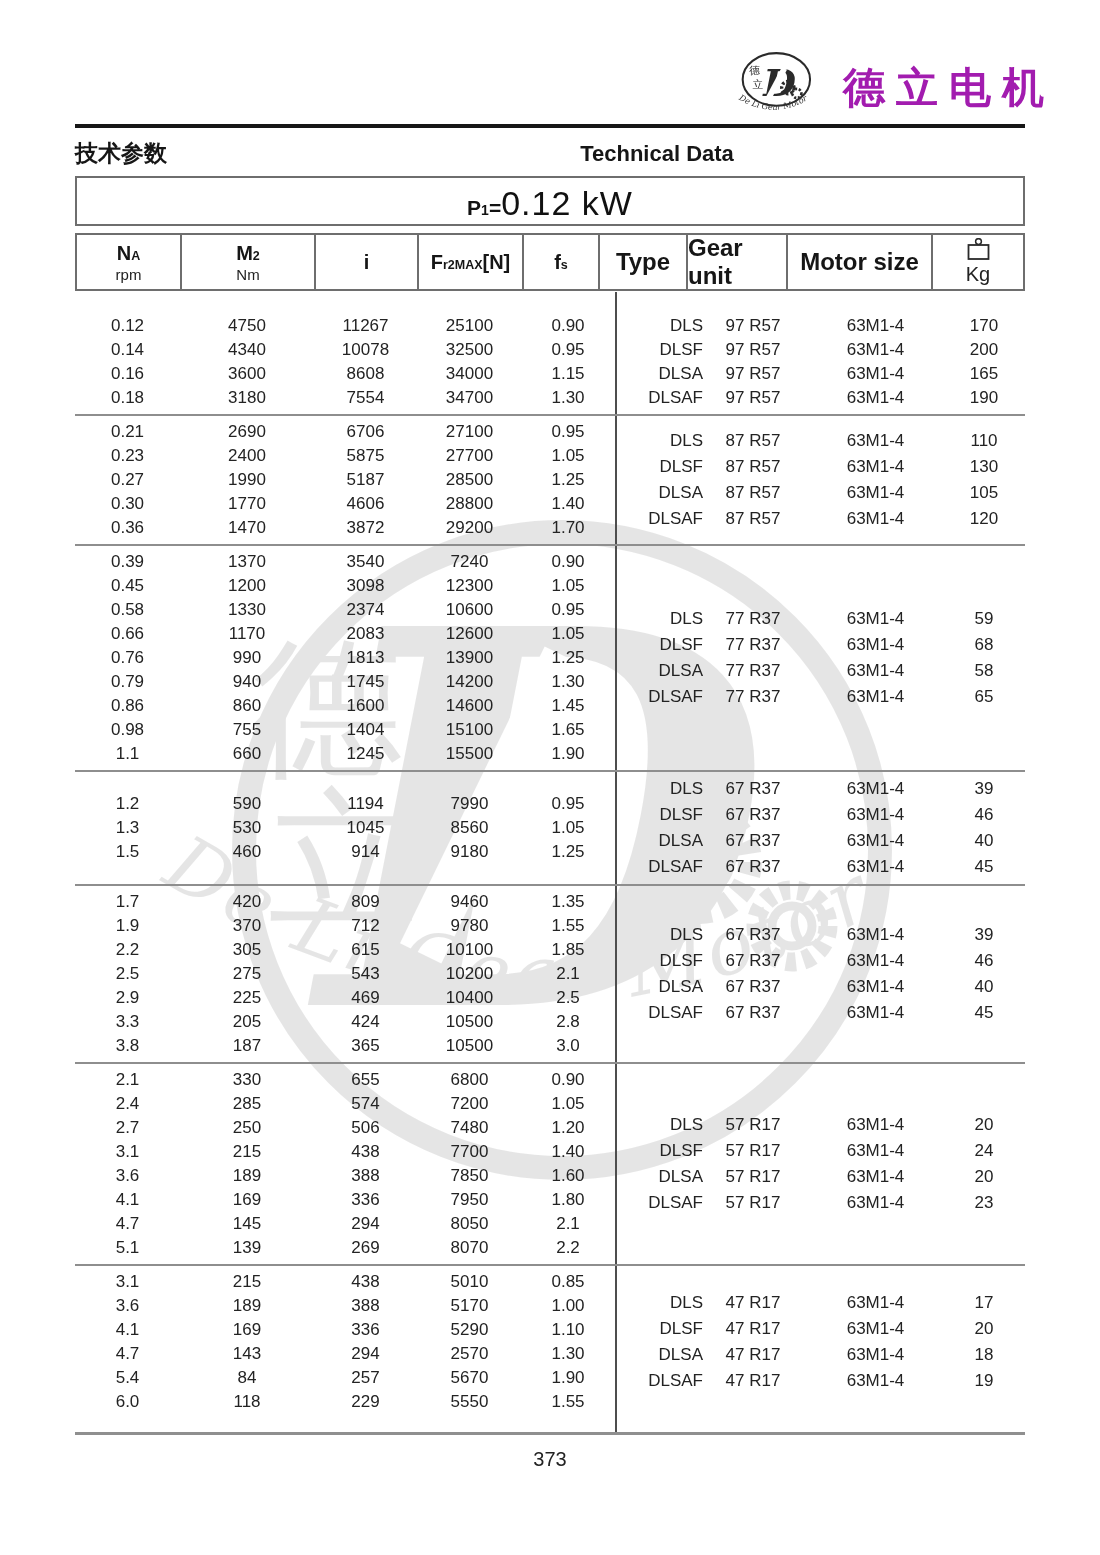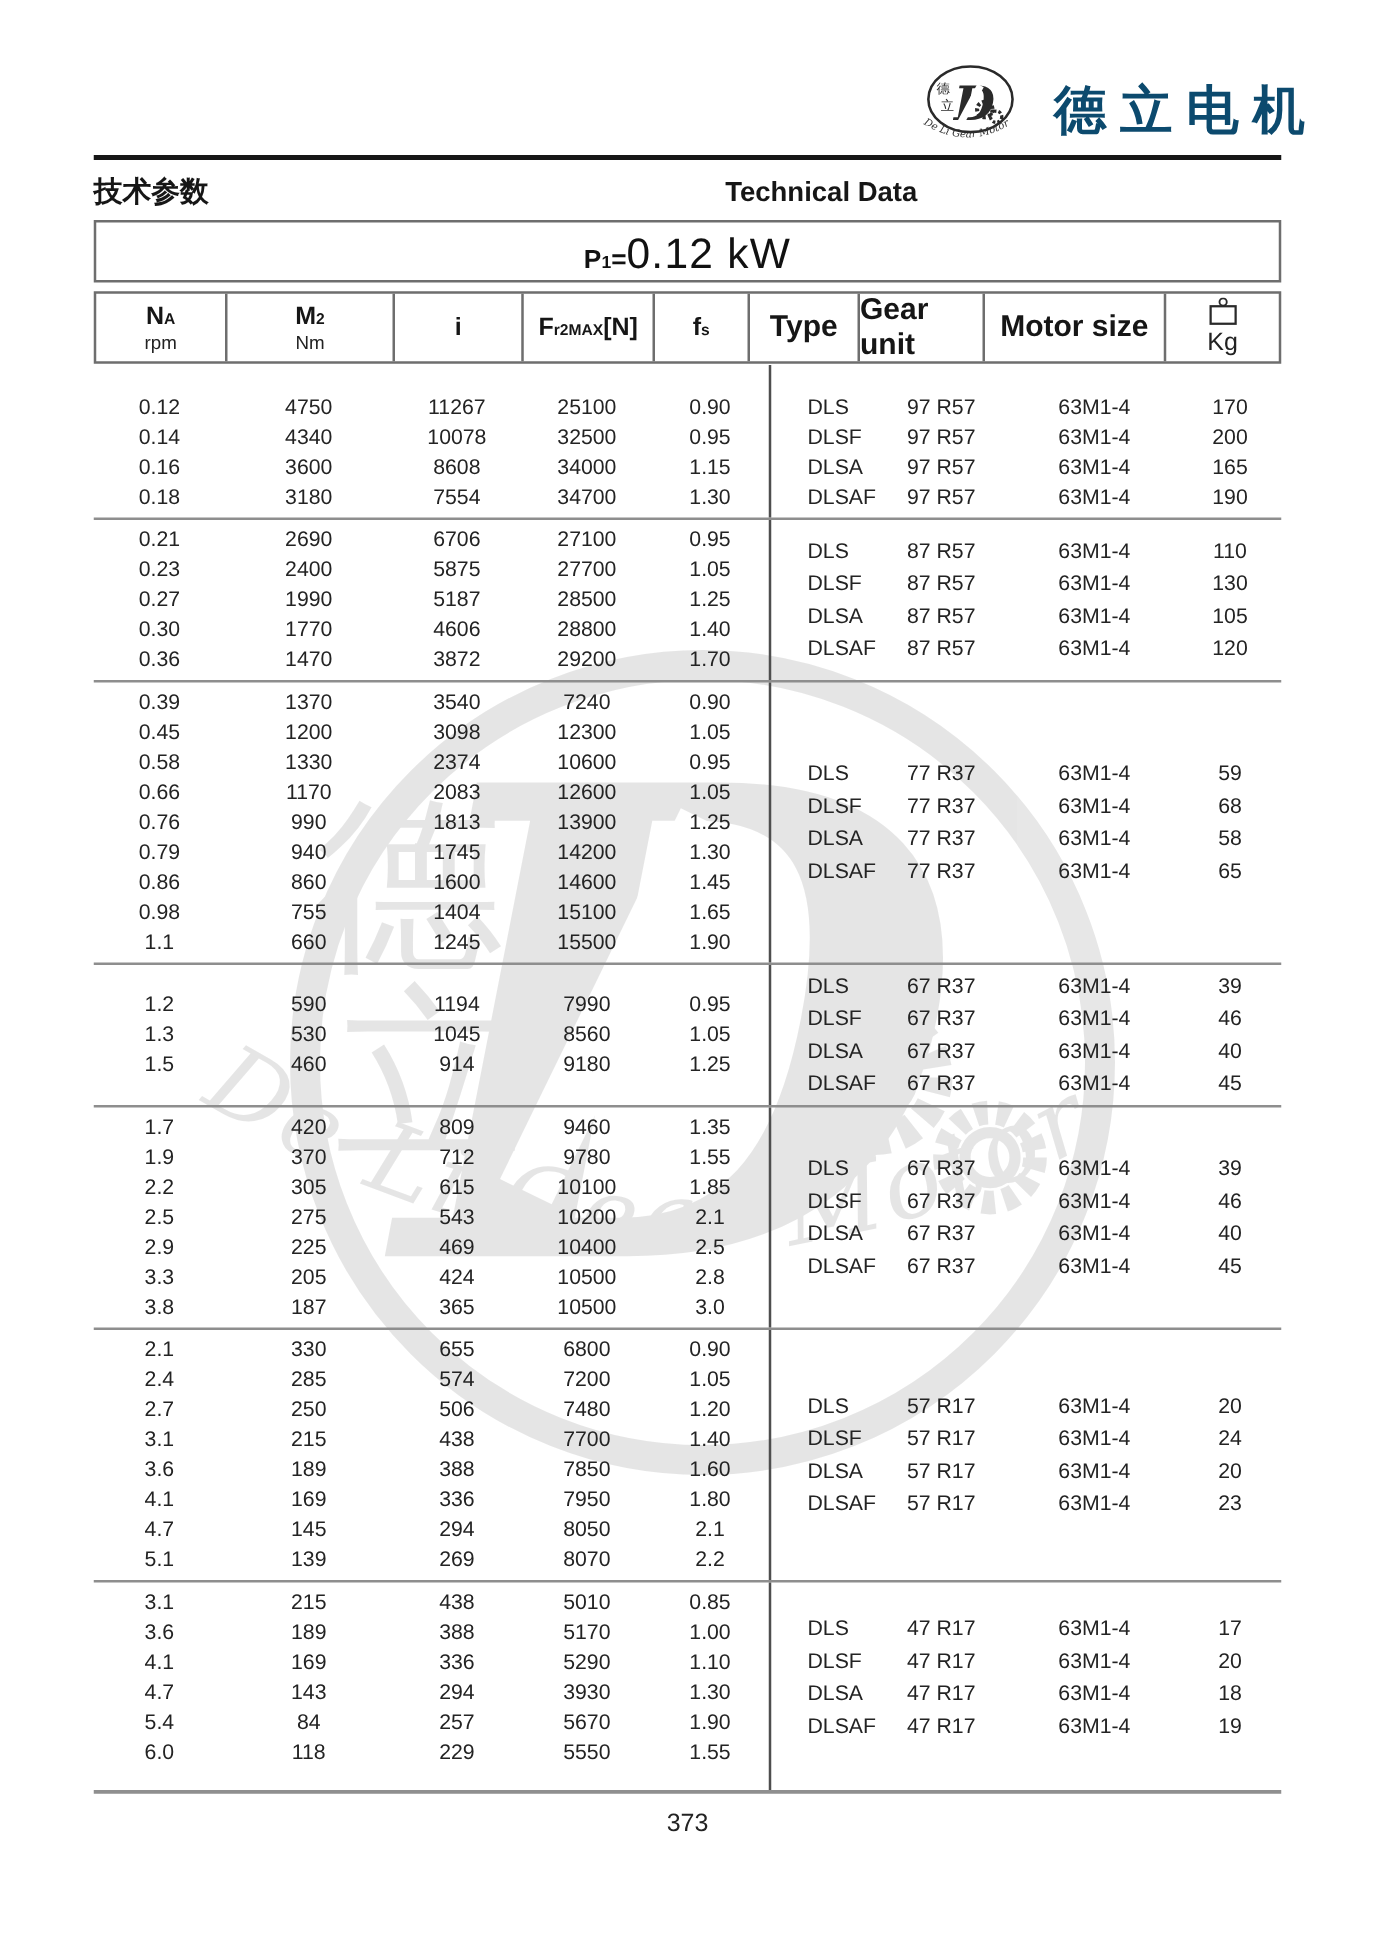--- a/index.html
+++ b/index.html
@@ -2,21 +2,21 @@
 <html><head>
 <meta charset="utf-8">
 <style>
   html,body{margin:0;padding:0;background:#ffffff;}
   .page{position:relative;width:1100px;height:1555px;background:#fff;overflow:hidden;
         font-family:"Liberation Sans",sans-serif;color:#1f1f1f;}
   .layer{position:relative;z-index:1;}
   
   .emblem{position:absolute;left:732px;top:46px;}
   .logotype{position:absolute;left:843px;top:60px;font-family:"DejaVu Serif",serif;
-            font-weight:bold;font-size:42px;letter-spacing:11px;color:#0c4a6e;white-space:nowrap;}
+            font-weight:bold;font-size:42px;letter-spacing:11px;color:#a21caf;white-space:nowrap;}
   .top-rule{position:absolute;left:75px;top:124px;width:950px;height:4px;background:#161616;}
   .sec-cn{position:absolute;left:75px;top:138px;font-size:23px;font-weight:bold;color:#161616;}
   .sec-en{position:absolute;left:657px;top:141px;transform:translateX(-50%);
           font-size:22px;font-weight:bold;color:#161616;}
   
   .power-box{position:absolute;left:75px;top:176px;width:950px;height:50px;border:2px solid #6e6e6e;
              box-sizing:border-box;display:flex;align-items:baseline;justify-content:center;
              padding-top:6px;}
   .pw-sym,.pw-eq{font-size:21px;font-weight:bold;color:#111;}
   .pw-sub{font-size:14px;font-weight:bold;color:#111;}
@@ -43,21 +43,21 @@
   .trow{display:flex;}
   .left-tbl .trow{height:24px;line-height:24px;}
   .right-tbl .trow{height:26px;line-height:26px;}
   .group:first-of-type .right-tbl .trow{height:24px;line-height:24px;}
   .tcell{text-align:center;font-size:17px;color:#232323;}
   .left-tbl .c0{width:105px;}
   .left-tbl .c1{width:134px;}
   .left-tbl .c2{width:103px;}
   .left-tbl .c3{width:105px;}
   .left-tbl .c4{width:92px;}
-  .right-tbl .c0{width:86px;text-align:left;padding-left:29px;box-sizing:border-box;}
+  .right-tbl .c0{width:86px;text-align:right;padding-left:29px;box-sizing:border-box;}
   .right-tbl .c1{width:100px;}
   .right-tbl .c2{width:145px;}
   .right-tbl .c3{width:72px;}
   .bottom-rule{height:3px;background:#8f8f8f;}
   .page-num{margin-top:13px;text-align:center;font-size:20px;color:#232323;}
   
   .watermark{position:absolute;left:0;top:0;width:1100px;height:1555px;z-index:0;pointer-events:none;}
 </style>
 </head>
 <body>
@@ -607,21 +607,21 @@
               <span class="tcell c0">4.1</span>
               <span class="tcell c1">169</span>
               <span class="tcell c2">336</span>
               <span class="tcell c3">5290</span>
               <span class="tcell c4">1.10</span>
             </div>
             <div class="trow">
               <span class="tcell c0">4.7</span>
               <span class="tcell c1">143</span>
               <span class="tcell c2">294</span>
-              <span class="tcell c3">3930</span>
+              <span class="tcell c3">2570</span>
               <span class="tcell c4">1.30</span>
             </div>
             <div class="trow">
               <span class="tcell c0">5.4</span>
               <span class="tcell c1">84</span>
               <span class="tcell c2">257</span>
               <span class="tcell c3">5670</span>
               <span class="tcell c4">1.90</span>
             </div>
             <div class="trow">

